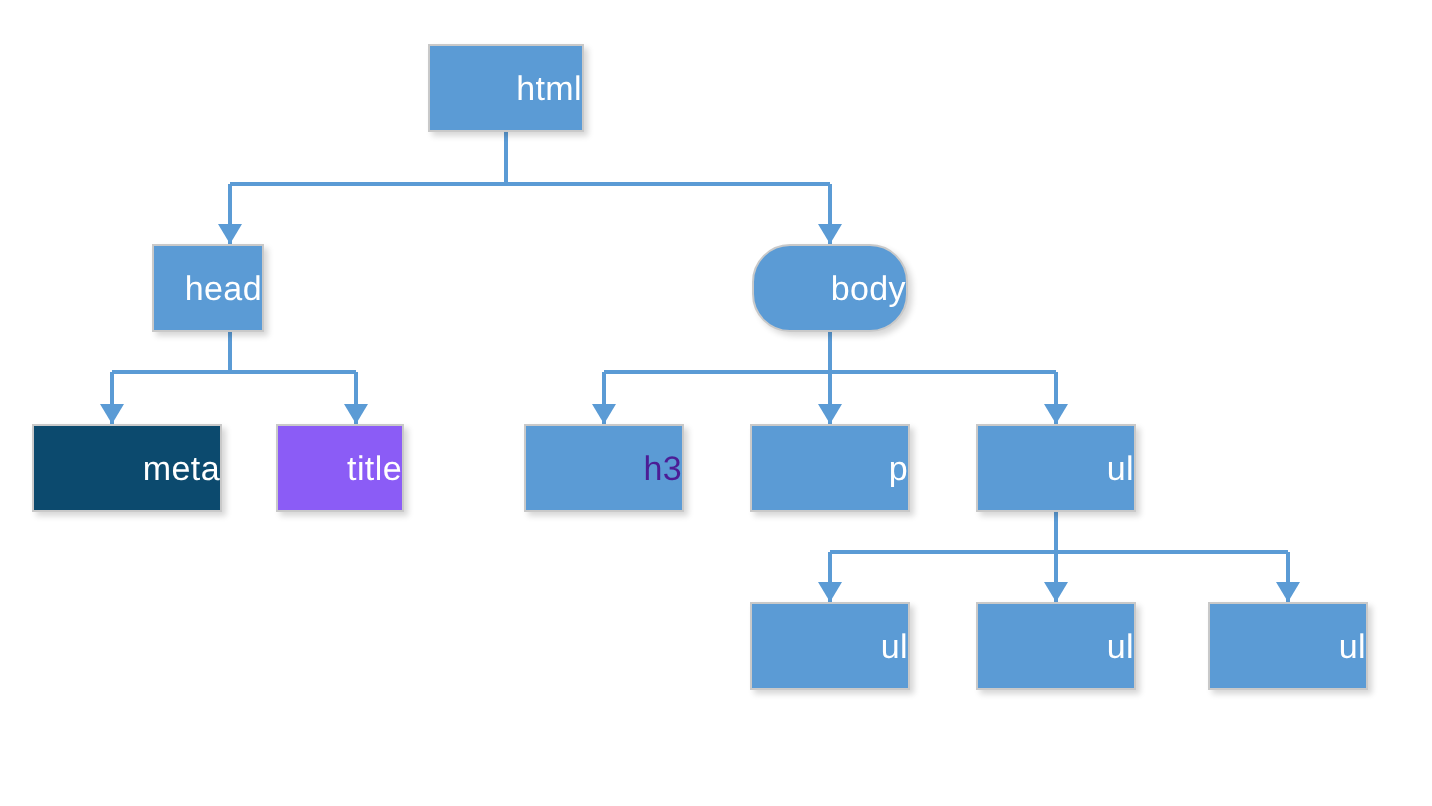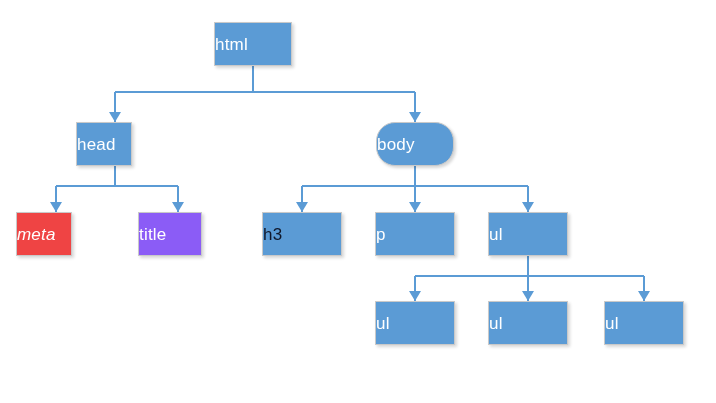--- a/index.html
+++ b/index.html
@@ -27,21 +27,21 @@
     height: 403px;
   }
   .node {
     position: absolute;
     box-sizing: border-box;
     background: #5B9BD5;
     border: 1px solid #c9c9c9;
     box-shadow: 2px 2px 3px rgba(0,0,0,0.16);
     display: flex;
     align-items: center;
-    justify-content: flex-start;
+    justify-content: flex-end;
     color: #ffffff;
     font-size: 17px;
     font-weight: 400;
     letter-spacing: 0.2px;
     line-height: 1;
     z-index: 2;
   }
 </style>
 </head>
 <body>
@@ -80,27 +80,27 @@
   <div id="node-layer">
       <div class="node" style="left: 214px; top: 22px; width: 78px; height: 44px; background: rgb(91, 155, 213); border-color: rgb(201, 201, 201); color: rgb(255, 255, 255);">
         <span>html</span>
       </div>
       <div class="node" style="left: 76px; top: 122px; width: 56px; height: 44px; background: rgb(91, 155, 213); border-color: rgb(201, 201, 201); color: rgb(255, 255, 255);">
         <span>head</span>
       </div>
       <div class="node" style="left: 376px; top: 122px; width: 78px; height: 44px; background: rgb(91, 155, 213); border-color: rgb(201, 201, 201); color: rgb(255, 255, 255); border-radius: 19px;">
         <span>body</span>
       </div>
-      <div class="node" style="left: 16px; top: 212px; width: 56px; height: 44px; background: #ef4444; border-color: rgb(201, 201, 201); color: rgb(255, 255, 255); font-style: italic;">
+      <div class="node" style="left: 16px; top: 212px; width: 95px; height: 44px; background: #0c4a6e; border-color: rgb(201, 201, 201); color: rgb(255, 255, 255);">
         <span>meta</span>
       </div>
       <div class="node" style="left: 138px; top: 212px; width: 64px; height: 44px; background: #8b5cf6; border-color: rgb(201, 201, 201); color: rgb(255, 255, 255);">
         <span>title</span>
       </div>
-      <div class="node" style="left: 262px; top: 212px; width: 80px; height: 44px; background: rgb(91, 155, 213); border-color: rgb(201, 201, 201); color: #0f172a;">
+      <div class="node" style="left: 262px; top: 212px; width: 80px; height: 44px; background: rgb(91, 155, 213); border-color: rgb(201, 201, 201); color: #4c1d95;">
         <span>h3</span>
       </div>
       <div class="node" style="left: 375px; top: 212px; width: 80px; height: 44px; background: rgb(91, 155, 213); border-color: rgb(201, 201, 201); color: rgb(255, 255, 255);">
         <span>p</span>
       </div>
       <div class="node" style="left: 488px; top: 212px; width: 80px; height: 44px; background: rgb(91, 155, 213); border-color: rgb(201, 201, 201); color: rgb(255, 255, 255);">
         <span>ul</span>
       </div>
       <div class="node" style="left: 375px; top: 301px; width: 80px; height: 44px; background: rgb(91, 155, 213); border-color: rgb(201, 201, 201); color: rgb(255, 255, 255);">
         <span>ul</span>

